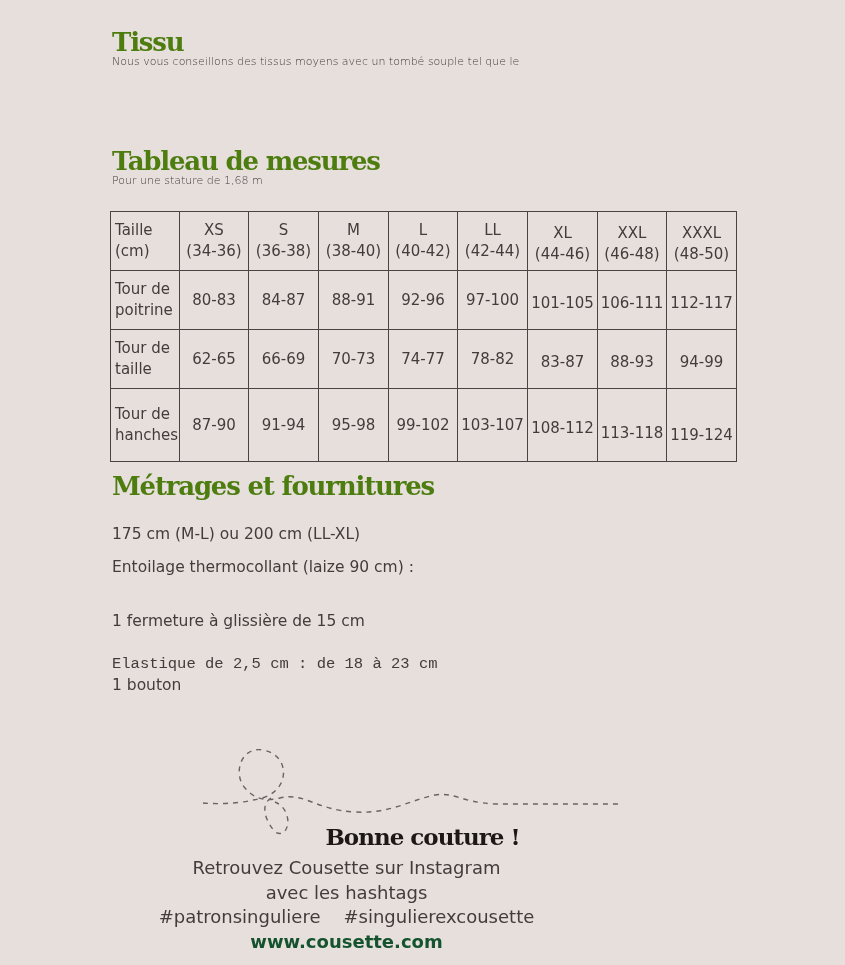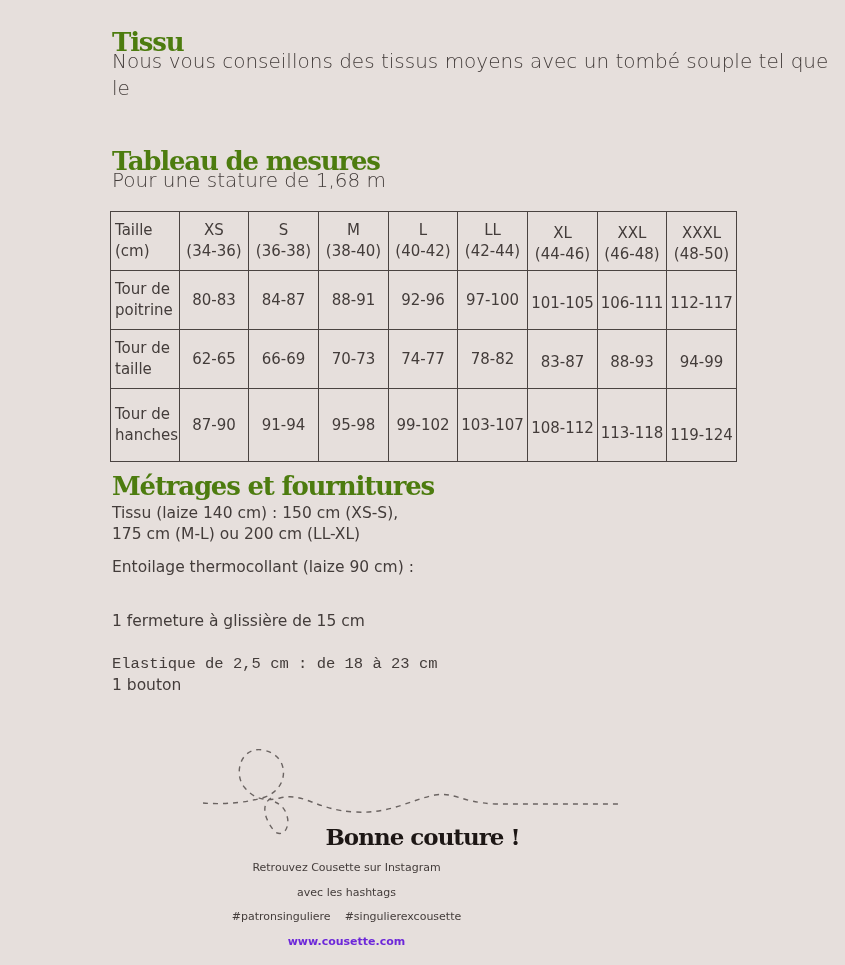--- a/index.html
+++ b/index.html
@@ -20,21 +20,21 @@
       color: #4d7c0f;
       letter-spacing: -1.2px;
       font-size: 26px;
       line-height: 30px;
       white-space: nowrap;
     }
     .para {
       position: absolute;
       left: 112px;
       margin: 0;
-      font-size: 20px;
+      font-size: 11px;
       line-height: 27px;
       color: #433c3a;
       font-weight: 300;
     }
     table.sizes {
       position: absolute;
       left: 110px; top: 211px;
       border-collapse: collapse;
       table-layout: fixed;
       width: 626px;
@@ -62,21 +62,21 @@
       font-size: 15.5px;
       line-height: 21px;
       color: #433c3a;
     }
     .footer-line {
       position: absolute;
       left: 0; width: 693px;
       text-align: center;
       margin: 0;
       color: #433c3a;
-      font-size: 11px;
+      font-size: 18px;
       line-height: 24px;
     }
     .footer-title {
       position: absolute;
       left: 200px; width: 445px;
       text-align: center;
       margin: 0;
       font-family: "DejaVu Serif", serif;
       font-weight: bold;
       color: #1d1715;
@@ -154,21 +154,21 @@
     <td>103-107</td>
     <td style="padding-top:6px;">108-112</td>
     <td style="padding-top:17px;">113-118</td>
     <td style="padding-top:20px;">119-124</td>
   </tr>
 </tbody>
   </table>
 
 <h2 class="heading" style="top:454px;">Métrages et fournitures</h2>
 <p class="supply" style="top:503px;">
-  <span>Tissu (laize 140 cm) : 150 cm (XS-S),</span><br><span>175 cm (M-L) ou 200 cm (LL-XL)</span>
+  <br><span>175 cm (M-L) ou 200 cm (LL-XL)</span>
 </p>
 <p class="supply" style="top:557px;">
   <span>Entoilage thermocollant (laize 90 cm) :</span><br>
 </p>
 <p class="supply" style="top:611px;">1 fermeture à glissière de 15 cm</p>
 <p class="supply" style="top:654px;font-family:Liberation Mono, monospace;">Elastique de 2,5 cm : de 18 à 23 cm</p>
 <p class="supply" style="top:675px;">1 bouton</p>
 
 <svg class="thread" width="440" height="100" viewBox="0 0 440 100">
   <g fill="none" stroke="#6b6462" stroke-width="1.4" stroke-dasharray="5 5">
@@ -176,13 +176,13 @@
     <path d="M76 58 C 65 65, 70 80, 80 92 C 90 98, 95 85, 92 76 C 90 68, 85 64, 80 62"></path>
   </g>
 </svg>
 
 <h2 class="footer-title" style="top:823px;">Bonne couture !</h2>
 <p class="footer-line" style="top:856px;">Retrouvez Cousette sur Instagram</p>
 <p class="footer-line" style="top:881px;">avec les hashtags</p>
 <p class="footer-line" style="top:905px;">
   <span>#patronsinguliere</span>&nbsp;&nbsp;&nbsp;&nbsp;<span>#singulierexcousette</span>
 </p>
-<p class="footer-line" style="top:930px; font-weight:bold; color:#6d28d9;">www.cousette.com</p>
+<p class="footer-line" style="top:930px; font-weight:bold; color:#14532d;">www.cousette.com</p>
 
 </body></html>

